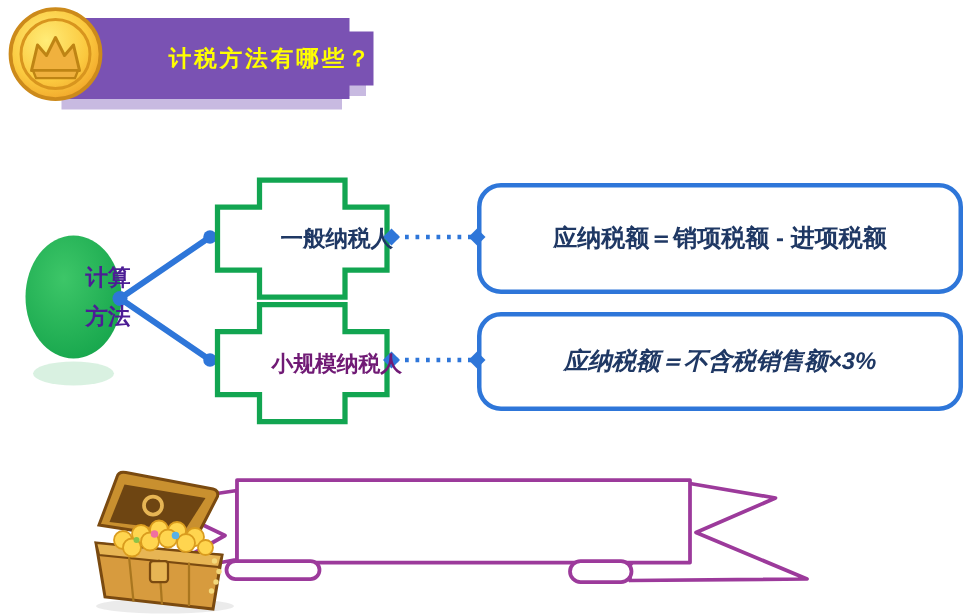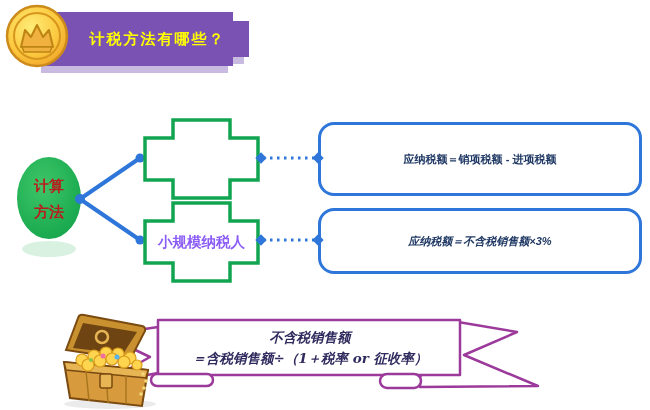--- a/index.html
+++ b/index.html
@@ -1,32 +1,32 @@
 <!DOCTYPE html>
 <html><head>
 <meta charset="utf-8">
 <style>
   html,body{margin:0;padding:0;background:#fff;}
   .stage{position:relative;width:650px;height:410px;background:#ffffff;overflow:hidden;
          font-family:"Liberation Sans",sans-serif;}
   .layer{position:absolute;left:0;top:0;}
   .txt{position:absolute;display:flex;align-items:center;justify-content:center;
-       text-align:center;z-index:3;}
+       text-align:center;z-index:3;padding-left:23px;}
   .title-txt{left:66px;top:13px;width:183px;height:52px;color:#FFFF00;
              font-size:15px;font-weight:bold;letter-spacing:2px;}
   .root-txt{left:17px;top:171px;width:64px;height:56px;flex-direction:column;
-            color:#b91c1c;font-size:15px;font-weight:bold;line-height:26px;}
+            color:#4c1d95;font-size:15px;font-weight:bold;line-height:26px;}
   .node1-txt{left:145px;top:120px;width:113px;height:78px;color:#1F3864;
              font-size:15px;font-weight:bold;}
-  .node2-txt{left:145px;top:203px;width:113px;height:78px;color:#8b5cf6;
+  .node2-txt{left:145px;top:203px;width:113px;height:78px;color:#701a75;
              font-size:14.5px;font-weight:bold;}
   .formula-box{position:absolute;border:3px solid #2E76D9;border-radius:16px;
                background:transparent;display:flex;flex-direction:column;
                align-items:center;justify-content:center;z-index:2;
-               color:#1F3864;font-weight:bold;font-size:11px;}
+               color:#1F3864;font-weight:bold;font-size:16px;}
   .formula-a{left:318px;top:122px;width:318px;height:68px;gap:13px;}
   .formula-b{left:318px;top:208px;width:318px;height:60px;font-style:italic;}
   .ribbon-txt{left:160px;top:323px;width:300px;height:50px;flex-direction:column;
               color:#302B5E;font-family:"DejaVu Serif","Liberation Serif",serif;
               font-style:italic;font-weight:bold;font-size:13.5px;line-height:21px;}
   svg{display:block;}
 </style>
 </head>
 <body>
 
@@ -129,29 +129,26 @@
     </g>
   </svg>
 
   <div class="txt title-txt">计税方法有哪些？</div>
 
   <div class="txt root-txt">
     <div>计算</div>
     <div>方法</div>
   </div>
 
+  <div class="txt node1-txt">一般纳税人</div>
 
   <div class="txt node2-txt">小规模纳税人</div>
 
   <div class="formula-box formula-a">
     <div>应纳税额＝销项税额 - 进项税额</div>
   </div>
 
   <div class="formula-box formula-b">
     <div>应纳税额＝不含税销售额×3%</div>
   </div>
 
-  <div class="txt ribbon-txt">
-    <div>不含税销售额</div>
-    <div>＝含税销售额÷（1＋税率 or 征收率）</div>
-  </div>
 
 </div>
 
 </body></html>

